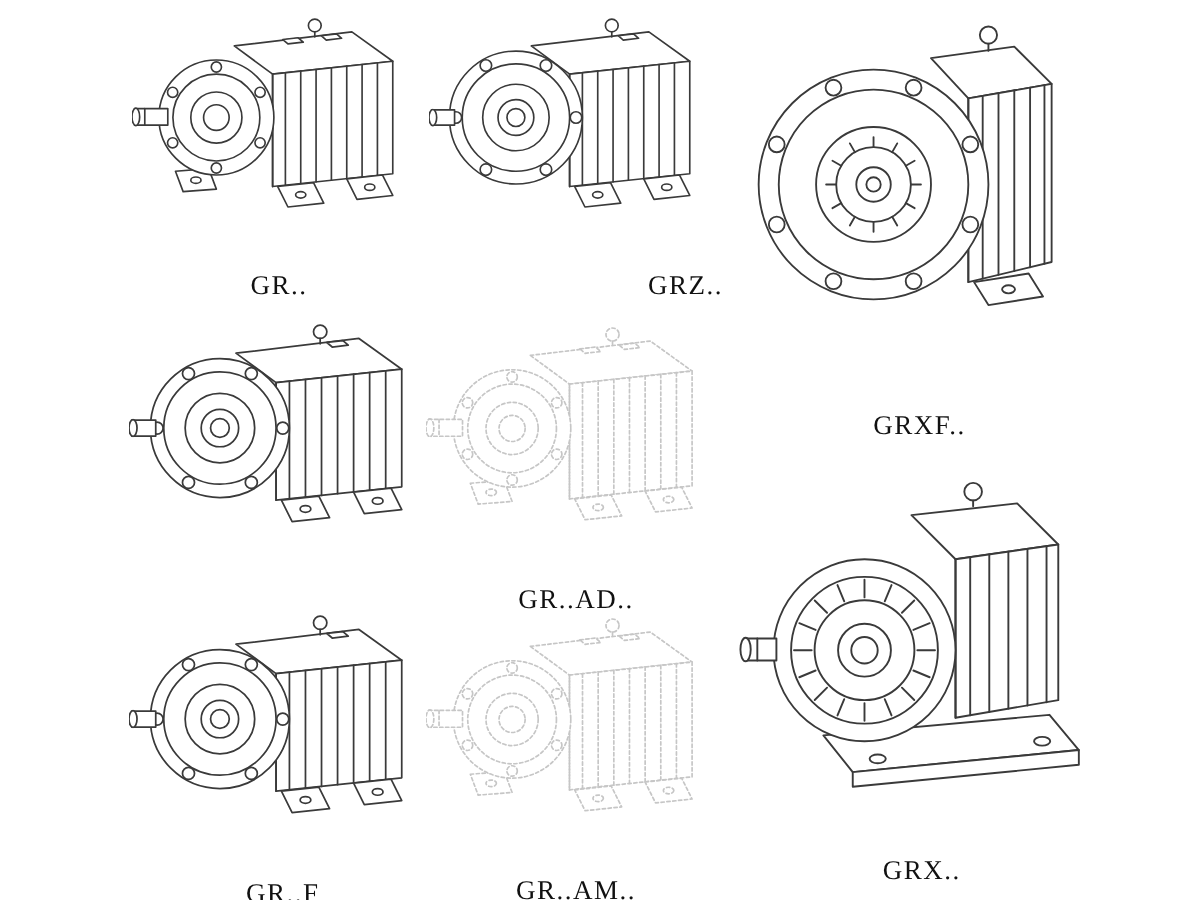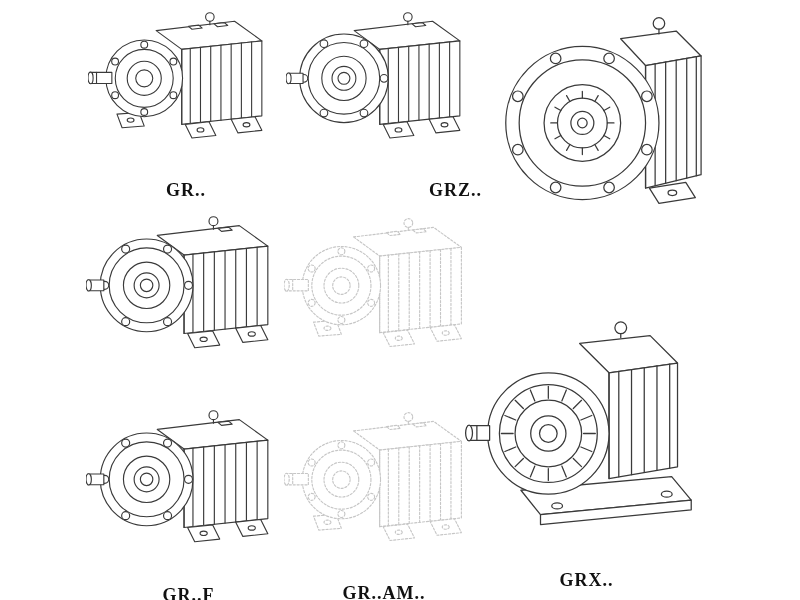--- a/index.html
+++ b/index.html
@@ -11,32 +11,32 @@
     font-family:"Liberation Serif", serif;
   }
   .fig { position:absolute; margin:0; text-align:center; }
   .draw {
     display:block; margin:0 auto;
     stroke-width:1.3; stroke-linejoin:round; stroke-linecap:round;
   }
   .solid   { stroke:#3a3a3a; fill:#ffffff; }
   .phantom { stroke:#c6c6c6; fill:#ffffff; stroke-dasharray:2.5 2; }
   .cap {
-    font-weight:bold; font-size:18px; color:#111111;
+    font-weight:normal; font-size:18px; color:#111111;
     letter-spacing:1px; margin-top:12px; white-space:nowrap;
   }
   #fig-gr    { left:88px;  top:10px;  width:196px; }
   #fig-grz   { left:286px; top:10px;  width:196px;text-align:right; }
   #fig-grxf  { left:498px; top:10px;  width:230px; }
   #fig-grxf .cap { margin-top:38px; }
   #fig-grf   { left:86px;  top:214px; width:205px; }
   #fig-grad  { left:284px; top:216px; width:200px; }
   #fig-grft  { left:86px;  top:408px; width:205px; }
   #fig-gram  { left:284px; top:410px; width:200px; }
-  #fig-grx   { left:464px; top:318px; width:245px;text-align:center; }
+  #fig-grx   { left:492px; top:318px; width:245px;text-align:center; }
   #fig-grx .cap { margin-top:22px; }
   #defs-holder { position:absolute; width:0; height:0; overflow:hidden; }
 </style>
 </head>
 <body>
 
 <svg id="defs-holder" aria-hidden="true">
   <defs>
 
     <symbol id="sym-helical" viewBox="0 0 230 185">
@@ -203,32 +203,34 @@
   <svg class="draw solid" width="196" height="158" viewBox="0 0 230 185" aria-hidden="true">
     <use href="#sym-helical-flange"></use>
   </svg>
   <figcaption class="cap">GRZ..</figcaption>
 </figure>
 
 <figure class="fig" id="fig-grxf">
   <svg class="draw solid" width="230" height="225" viewBox="0 0 240 235" aria-hidden="true">
     <use href="#sym-flangebox"></use>
   </svg>
+  <figcaption class="cap">GRXF..</figcaption>
 </figure>
 
 <figure class="fig" id="fig-grf">
   <svg class="draw solid" width="205" height="165" viewBox="0 0 230 185" aria-hidden="true">
     <use href="#sym-helical-flange"></use>
   </svg>
 </figure>
 
 <figure class="fig" id="fig-grad">
   <svg class="draw phantom" width="200" height="161" viewBox="0 0 230 185" aria-hidden="true">
     <use href="#sym-helical"></use>
   </svg>
+  <figcaption class="cap">GR..AD..</figcaption>
 </figure>
 
 <figure class="fig" id="fig-grft">
   <svg class="draw solid" width="205" height="165" viewBox="0 0 230 185" aria-hidden="true">
     <use href="#sym-helical-flange"></use>
   </svg>
   <figcaption class="cap">GR..F</figcaption>
 </figure>
 
 <figure class="fig" id="fig-gram">

